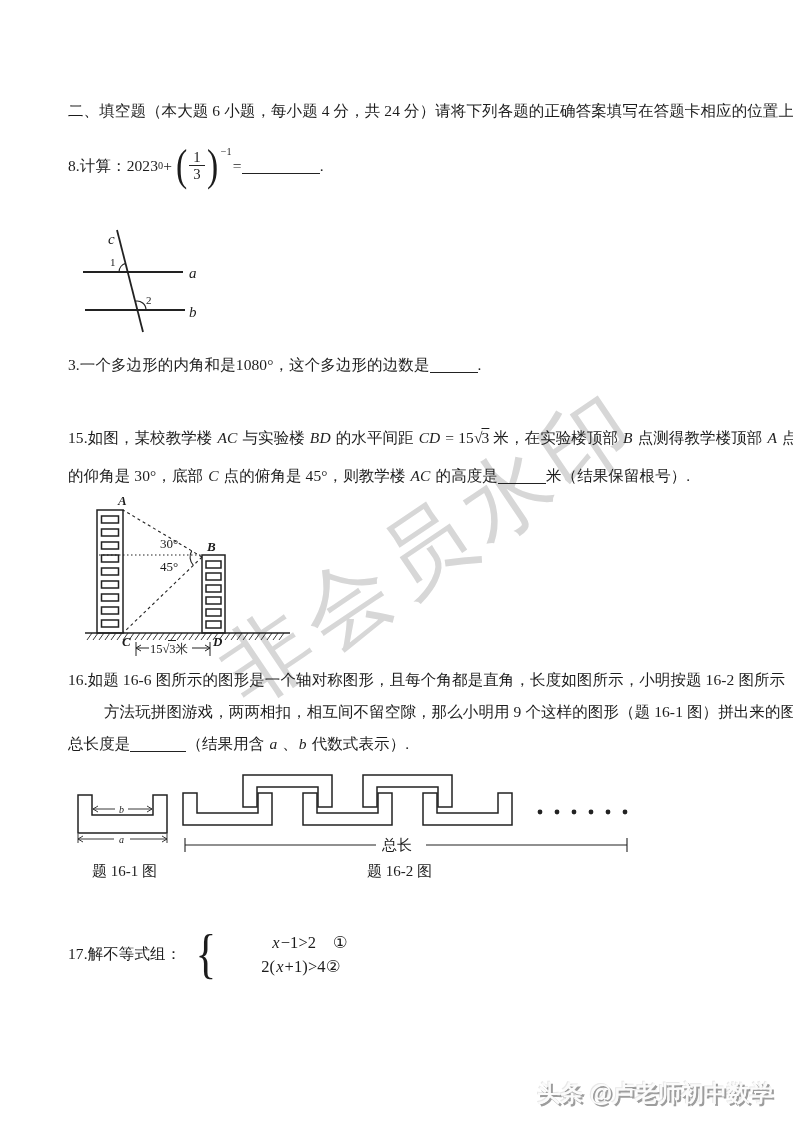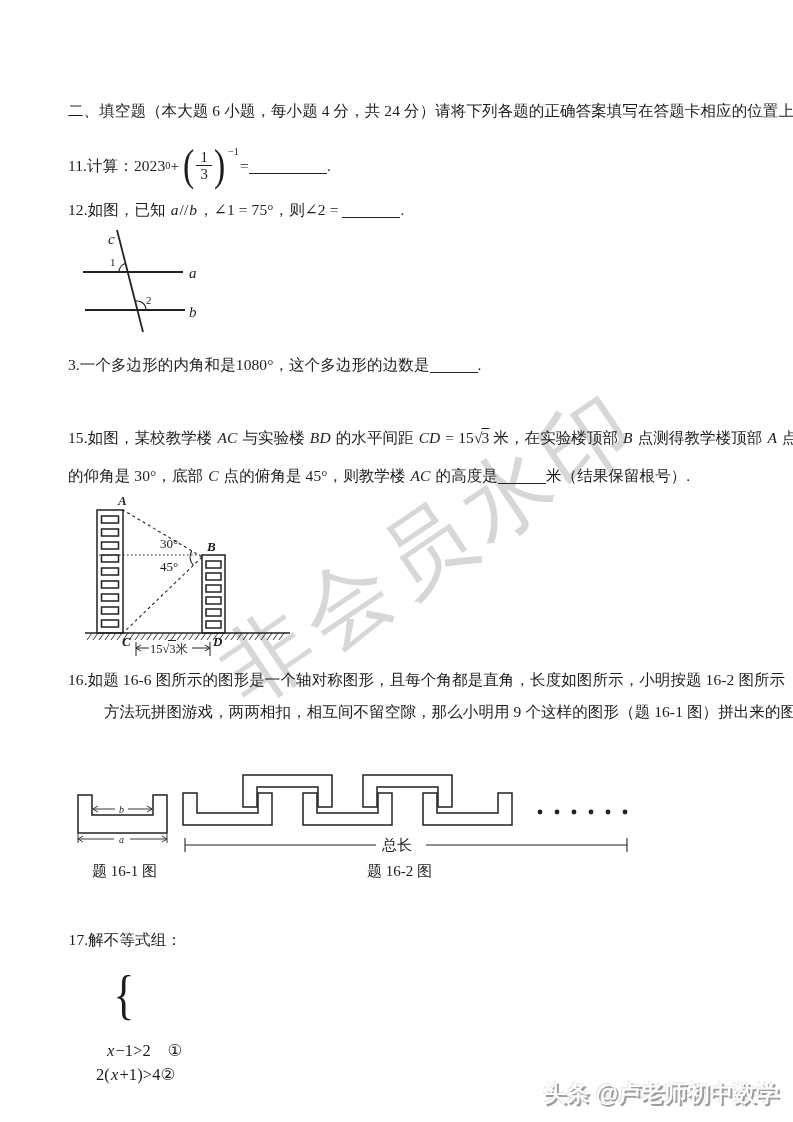--- a/index.html
+++ b/index.html
@@ -16,21 +16,21 @@
   .sqrt .rdx{margin-right:-1px;}
   .sqrt .rad{text-decoration:overline;}
   
   .pfrac{display:inline-flex;align-items:center;vertical-align:middle;margin:0 2px;}
   .pfrac .paren{font-size:2.9em;font-weight:300;line-height:0.75;transform:scaleX(0.75);}
   .frac{display:inline-flex;flex-direction:column;align-items:center;line-height:1.05;font-size:0.95em;}
   .frac .num{padding:0 4px;border-bottom:1.3px solid #222;}
   .frac .den{padding:1px 4px 0 4px;}
   .pfrac .psup{align-self:flex-start;font-size:0.66em;position:relative;top:-0.35em;left:1px;}
   
-  .sys{display:flex;align-items:center;gap:20px;flex-direction:column;}
+  .sys{display:flex;align-items:center;gap:12px;}
   .brace{font-size:54px;font-weight:300;line-height:0.9;transform:scaleX(0.8);margin-right:2px;}
   .sysrows{display:flex;flex-direction:column;gap:3px;}
   .sysrows .line{font-size:16.5px;margin-left:28px;}
   
   .wm-diag{
     width:500px;text-align:center;white-space:nowrap;
     font-size:88px;letter-spacing:8px;color:#d7d7d7;
     transform:rotate(-34deg);font-weight:400;pointer-events:none;
   }
   .wm-corner{
@@ -45,41 +45,40 @@
 </head>
 <body>
 
 <div class="page">
 
   <div class="abs wm-diag" style="left:180px;top:488px;">非会员水印</div>
 
   <div class="abs line" style="left:68px;top:101px;">二、填空题（本大题 6 小题，每小题 4 分，共 24 分）请将下列各题的正确答案填写在答题卡相应的位置上.</div>
 
   <div class="abs line" style="left:68px;top:140px;display:flex;align-items:center;height:52px;">
-    <span>11.计算：</span>
+    <span>8.计算：</span>
     <span style="display:inline-flex;align-items:center;">
         <span>2023</span>
         <sup>0</sup>
         <span> + </span>
         <span class="pfrac">
           <span class="paren">(</span>
           <span class="frac">
             <span class="num">1</span>
             <span class="den">3</span>
           </span>
           <span class="paren">)</span>
           <sup class="psup">−1</sup>
         </span>
         <span> = </span>
         <span class="blank" style="width: 78px;"></span>
         <span>.</span>
       </span>
   </div>
 
-  <div class="abs line" style="left:68px;top:200px;"><span>12.如图，已知 </span><span class="mi">a</span><span>//</span><span class="mi">b</span><span>，∠1 = 75°，则∠2 = </span><span class="blank" style="width: 58px;"></span><span>.</span></div>
 
   <svg class="abs" style="left:58px;top:222px;" width="150" height="120" viewBox="0 0 150 120">
     <g stroke="#222" stroke-width="1.8" fill="none">
       <line x1="25" y1="50" x2="125" y2="50"></line>
       <line x1="27" y1="88" x2="127" y2="88"></line>
       <line x1="59" y1="8" x2="85" y2="110"></line>
       <path d="M 61,50 A 9,9 0 0 1 67.8,41.4" stroke-width="1.2"></path>
       <path d="M 77.3,79.2 A 9,9 0 0 1 88,88" stroke-width="1.2"></path>
     </g>
     <text x="50" y="22" font-size="15" class="svg-it">c</text>
@@ -179,20 +178,21 @@
     <text x="127" y="61" font-size="13" class="svg-it" font-weight="bold">B</text>
     <text x="42" y="156" font-size="13" class="svg-it" font-weight="bold">C</text>
     <text x="133" y="156" font-size="13" class="svg-it" font-weight="bold">D</text>
     <text x="80" y="58" font-size="13">30°</text>
     <text x="80" y="81" font-size="13">45°</text>
     <text x="70" y="163" font-size="12.5">15√3米</text>
   </svg>
 
   <div class="abs line" style="left:68px;top:670px;"><span>16.如题 16-6 图所示的图形是一个轴对称图形，且每个角都是直角，长度如图所示，小明按题 16-2 图所示</span></div>
   <div class="abs line" style="left:68px;top:702px;margin-left:36px;"><span>方法玩拼图游戏，两两相扣，相互间不留空隙，那么小明用 9 个这样的图形（题 16-1 图）拼出来的图形的</span></div>
+  <div class="abs line" style="left:68px;top:734px;"><span>总长度是</span><span class="blank" style="width: 56px;"></span><span>（结果用含 </span><span class="mi">a</span><span> 、</span><span class="mi">b</span><span> 代数式表示）.</span></div>
 
   <svg class="abs" style="left:62px;top:768px;" width="580" height="115" viewBox="0 0 580 115">
 
     <g stroke="#222" stroke-width="1.5" fill="none">
       <path d="M 16,27 h 14 v 20 h 61 v -20 h 14 v 38 h -89 Z"></path>
     </g>
     <g stroke="#222" stroke-width="0.9">
       <line x1="31" y1="41" x2="53" y2="41"></line>
         <polyline points="36,38 31,41 36,44" fill="none"></polyline>
       <line x1="66" y1="41" x2="90" y2="41"></line>
@@ -238,15 +238,15 @@
 
   <div class="abs sys" style="left:68px;top:930px;">
     <span class="line">17.解不等式组：</span>
     <span class="brace">{</span>
     <span class="sysrows">
       <span class="line" style="padding-left:10px;"><span class="mi">x</span><span>−1&gt;2　</span><span>①</span></span>
       <span class="line"><span>2(</span><span class="mi">x</span><span>+1)&gt;4</span><span>②</span></span>
     </span>
   </div>
 
-  <div class="abs wm-corner" style="right:14px;top:1078px;">头条 @卢老师初中数学</div>
+  <div class="abs wm-corner" style="right:20px;top:1078px;">头条 @卢老师初中数学</div>
 
 </div>
 
 </body></html>

